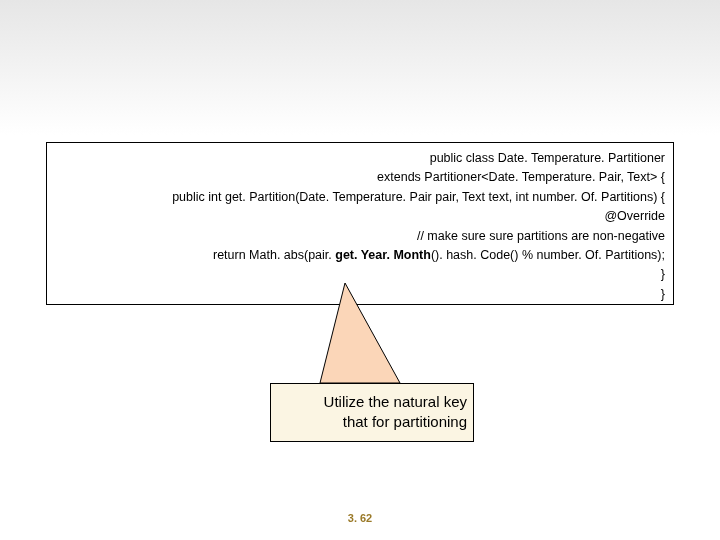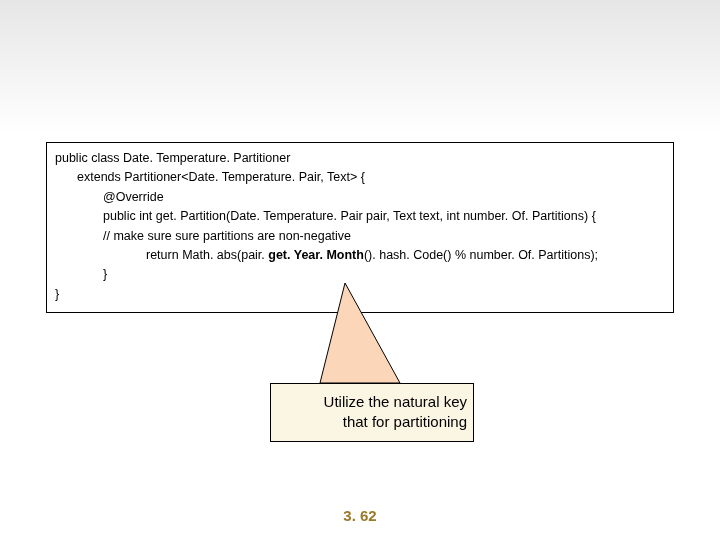--- a/index.html
+++ b/index.html
@@ -28,23 +28,24 @@
     color: #b22f16;
     letter-spacing: 0.5px;
   }
   .code-box {
     position: absolute;
     top: 142px;
     left: 46px;
     width: 610px;
     border: 1px solid #000;
     background: #fff;
-    padding: 6px 8px 8px 8px;
+    padding: 6px 8px 0 8px;
     font-size: 12.5px;
     line-height: 1.55;
+    text-align: right;
   }
   .code-box .l0 { margin-left: 0; }
   .code-box .l1 { margin-left: 22px; }
   .code-box .l2 { margin-left: 48px; }
   .code-box .l3 { margin-left: 91px; }
   .callout-wrap {
     position: absolute;
     top: 283px;
     left: 250px;
     width: 260px;
@@ -66,36 +67,36 @@
     font-size: 15px;
     line-height: 1.35;
     padding: 8px 6px;
   }
   .pagenum {
     position: absolute;
     bottom: 16px;
     left: 0;
     width: 100%;
     text-align: center;
-    font-size: 15px;
+    font-size: 11px;
     color: #9a7928;
     font-weight: bold;
   }
 </style>
 </head>
 <body>
 
 <div class="slide">
 
 
   <div class="code-box">
     <div class="l0">public class Date. Temperature. Partitioner</div>
     <div class="l1">extends Partitioner&lt;Date. Temperature. Pair, Text&gt; {</div>
+    <div class="l2">public int get. Partition(Date. Temperature. Pair pair, Text text, int number. Of. Partitions) {</div>
     <div class="l2">@Override</div>
-    <div class="l2">public int get. Partition(Date. Temperature. Pair pair, Text text, int number. Of. Partitions) {</div>
     <div class="l2">// make sure sure partitions are non-negative</div>
     <div class="l3">
       <span>return Math. abs(pair. </span><b>get. Year. Month</b><span>(). hash. Code() % number. Of. Partitions);</span>
     </div>
     <div class="l2">}</div>
     <div class="l0">}</div>
   </div>
 
   <div class="callout-wrap">
     <svg class="callout-svg" width="260" height="170">

